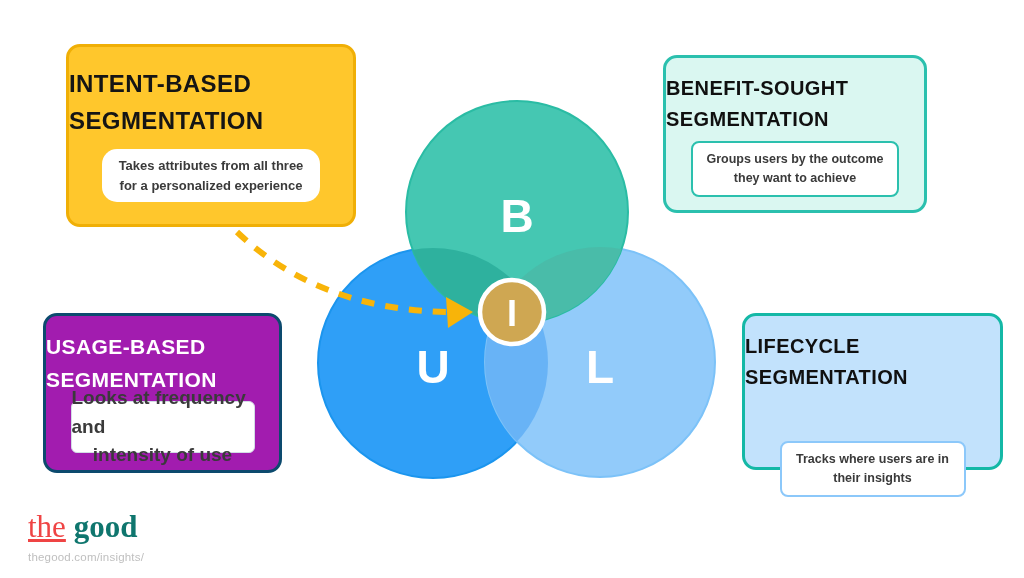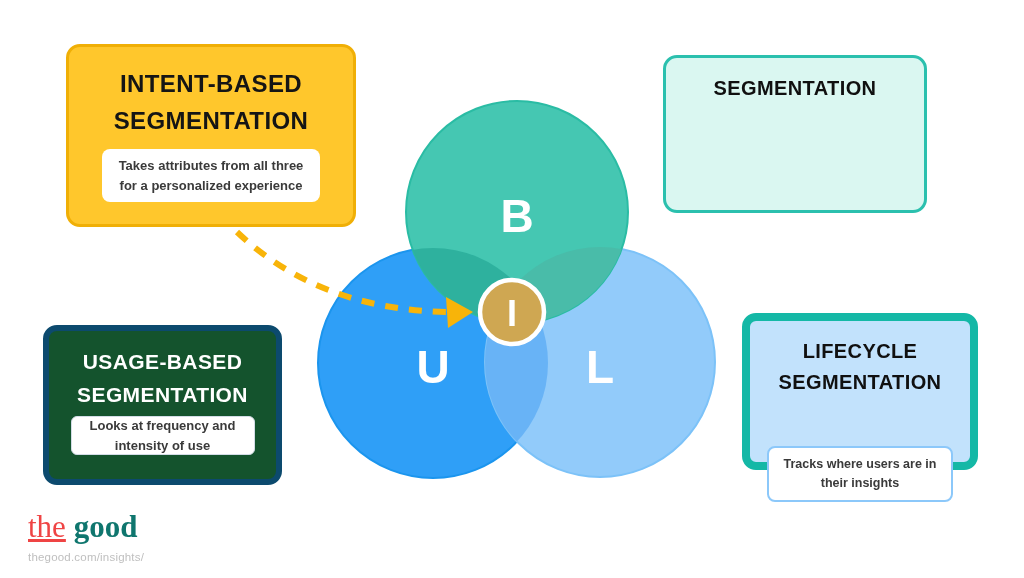--- a/index.html
+++ b/index.html
@@ -19,21 +19,20 @@
   .circle-letter {
     font-family: "Liberation Sans", sans-serif;
     font-weight: bold;
     fill: #ffffff;
   }
 
   
   .callout {
     position: absolute;
     border-radius: 14px;
-    text-align: center;
   }
   .callout-title {
     font-weight: bold;
     letter-spacing: 0.4px;
     line-height: 1.55;
   }
   .callout-title span { display: block; }
   .callout-card {
     position: absolute;
     left: 50%;
@@ -50,50 +49,49 @@
   .callout-card span { display: block; }
 
   .box-intent {
     left: 66px; top: 44px; width: 290px; height: 183px;
     background: #FFC72C;
     border: 3px solid #F0AF06;
   }
   .box-intent .callout-title { padding-top: 18px; font-size: 24px; color: #151515; }
   .box-intent .callout-card {
     top: 102px; width: 218px; height: 53px;
-    border-radius: 8px; font-size: 13px;
+    border-radius: 15px; font-size: 13px;
   }
 
   .box-benefit {
     left: 663px; top: 55px; width: 264px; height: 158px;
     background: #DAF7F1;
     border: 3px solid #2BC0AE;
   }
   .box-benefit .callout-title { padding-top: 15px; font-size: 20px; color: #101010; }
   .box-benefit .callout-card {
     top: 83px; width: 208px; height: 56px;
     border: 2px solid #2BC0AE; border-radius: 8px; font-size: 12.5px;
   }
 
   .box-usage {
     left: 43px; top: 313px; width: 239px; height: 160px;
-    background: #14532d;
-    border: 6px solid #0c4a6e;
-    margin-top: 12px;
+    background: #a21caf;
+    border: 3px solid #0c4a6e;
   }
   .box-usage .callout-title { padding-top: 15px; font-size: 21px; color: #ffffff; }
   .box-usage .callout-card {
-    top: 85px; width: 184px; height: 39px;
-    border: 1px solid #d3dce6; border-radius: 6px; font-size: 13px;
+    top: 85px; width: 184px; height: 52px;
+    border: 1px solid #d3dce6; border-radius: 6px; font-size: 19px;
   }
 
   .box-lifecycle {
-    left: 742px; top: 313px; width: 236px; height: 157px;
+    left: 742px; top: 313px; width: 261px; height: 157px;
     background: #C2E2FC;
-    border: 8px solid #14b8a6;
+    border: 3px solid #14b8a6;
   }
   .box-lifecycle .callout-title { padding-top: 15px; font-size: 20px; color: #101010; }
   .box-lifecycle .callout-card {
     top: 81px; width: 186px; height: 56px;
     border: 2px solid #8CC8FA; border-radius: 8px; font-size: 12.5px; margin-top: 44px;
   }
 
   
   .footer { position: absolute; left: 28px; top: 510px; }
   .logo {
@@ -163,21 +161,26 @@
       <span>SEGMENTATION</span>
     </div>
     <div class="callout-card">
       <span>Takes attributes from all three</span>
       <span>for a personalized experience</span>
     </div>
   </div>
 
   <div class="callout box-benefit">
     <div class="callout-title">
-      <span>SEGMENTATION</span>
+      <span>BENEFIT-SOUGHT</span>
+      <span>SEGMENTATION</span>
+    </div>
+    <div class="callout-card">
+      <span>Groups users by the outcome</span>
+      <span>they want to achieve</span>
     </div>
   </div>
 
   <div class="callout box-usage">
     <div class="callout-title">
       <span>USAGE-BASED</span>
       <span>SEGMENTATION</span>
     </div>
     <div class="callout-card">
       <span>Looks at frequency and</span>

